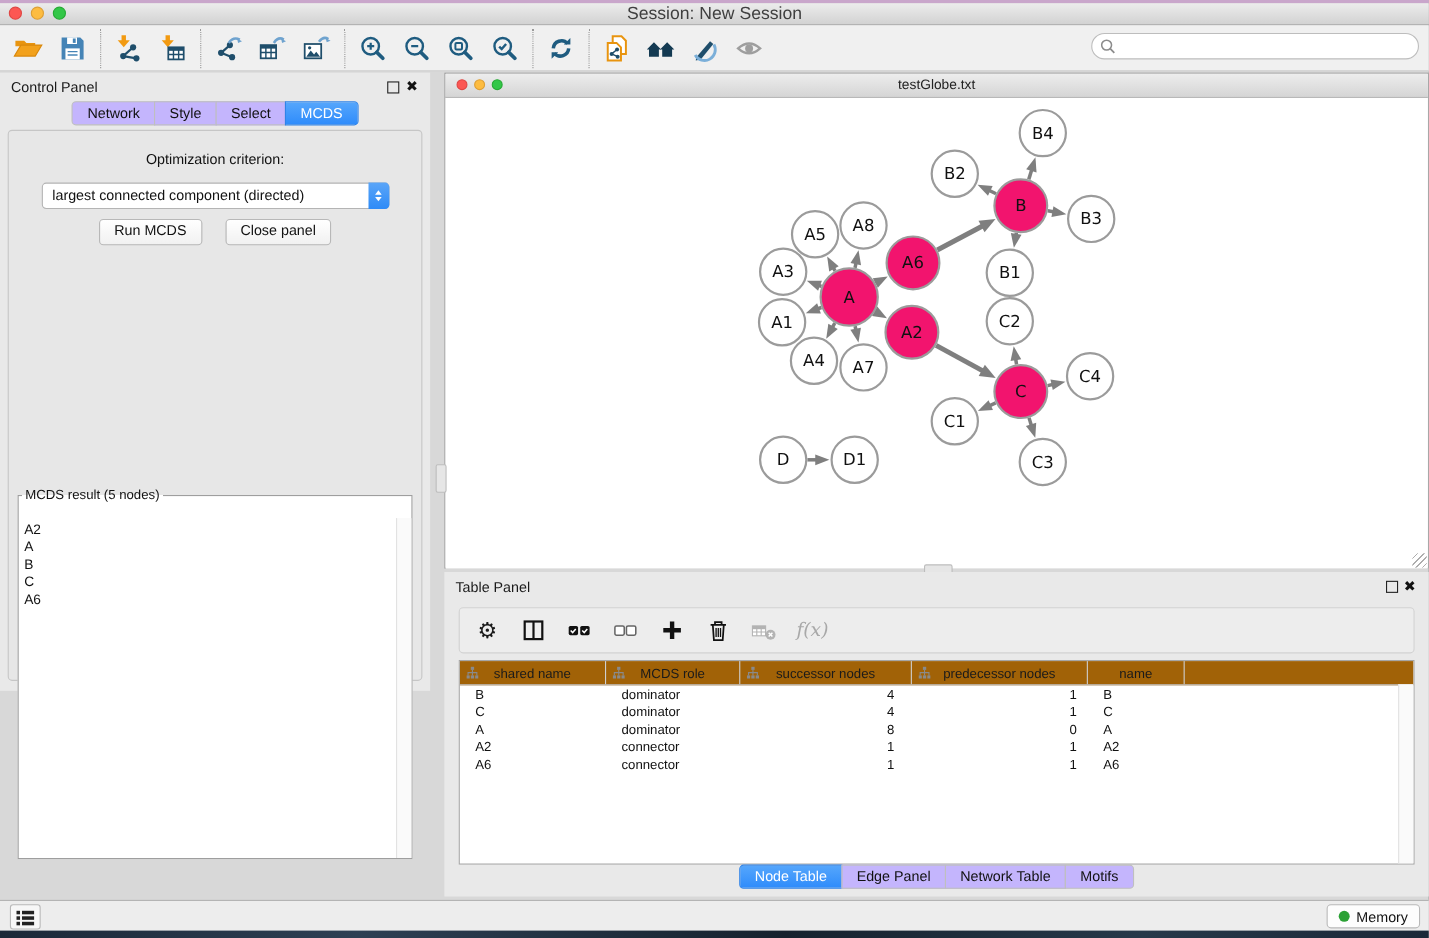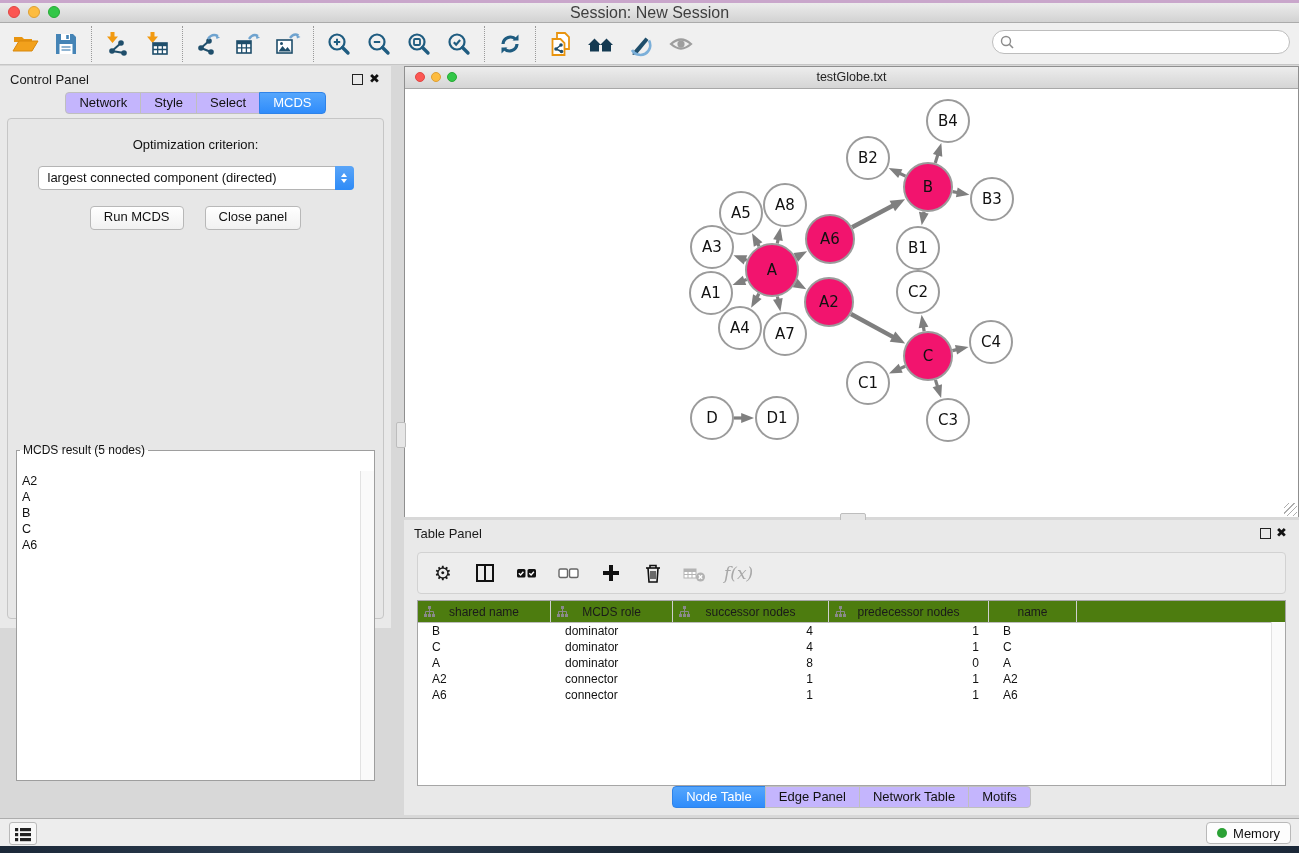--- a/index.html
+++ b/index.html
@@ -42,21 +42,21 @@
   .opt-label{text-align:center;font-size:13px;margin-top:18px;color:#111;}
   .select{position:relative;width:316px;height:24px;margin:14px auto 0;background:#fff;border:1px solid #B4B4B4;
           border-radius:4px;box-sizing:border-box;}
   .select .val{position:absolute;left:9px;top:3px;font-size:13px;color:#111;}
   .stepper{position:absolute;right:-1px;top:-1px;width:19px;height:24px;border-radius:0 4px 4px 0;
            background:linear-gradient(#5AA5F8,#2E8BF7);display:flex;flex-direction:column;align-items:center;justify-content:center;}
   .chev-up{width:0;height:0;border-left:3.5px solid transparent;border-right:3.5px solid transparent;
            border-bottom:4.5px solid #fff;margin-bottom:2px;}
   .chev-down{width:0;height:0;border-left:3.5px solid transparent;border-right:3.5px solid transparent;
              border-top:4.5px solid #fff;}
-  .btn-row{display:flex;justify-content:center;gap:21px;margin-top:16px;}
+  .btn-row{display:flex;justify-content:center;gap:21px;margin-top:9px;}
   .mac-btn{background:linear-gradient(#FFF,#F1F1F1);border:1px solid #B8B8B8;border-radius:4px;height:22px;
            line-height:20px;padding:0 13px;font-size:13px;color:#111;cursor:default;}
   fieldset.result{position:absolute;left:8px;right:8px;top:324px;height:336px;margin:0;padding:0;
                   background:#fff;border:1px solid #9E9E9E;}
   fieldset.result legend{font-size:12px;color:#111;padding:0 3px;margin-left:3px;}
   .result-list{position:absolute;left:0;top:14px;bottom:0;right:14px;overflow:hidden;padding:2px 0 0 5px;}
   .result-item{font-size:12.5px;line-height:16px;color:#111;}
   .result-scroll{position:absolute;right:0;top:14px;bottom:0;width:13px;background:#FAFAFA;border-left:1px solid #E2E2E2;}
   
   .net-window{position:absolute;left:404px;top:66px;width:895px;height:451px;background:#fff;
@@ -77,21 +77,21 @@
   
   .table-panel{position:absolute;left:404px;top:520px;width:895px;height:295px;background:#E9E9E9;}
   .tp-float{right:28px;} .tp-close{right:12px;}
   .tp-toolbar{position:absolute;left:13px;top:32px;width:869px;height:42px;background:#EDEDED;
               border:1px solid #D2D2D2;border-radius:4px;box-sizing:border-box;display:flex;align-items:center;gap:16px;padding-left:12px;}
   .tp-ico{width:26px;height:26px;display:flex;align-items:center;justify-content:center;}
   .u-ico{font-size:20px;color:#1A1A1A;font-family:"DejaVu Sans",sans-serif;line-height:22px;}
   .fx{font-family:"DejaVu Serif","Liberation Serif",serif;font-style:italic;font-size:17px;color:#A8A8A8;}
   .tbl{position:absolute;left:13px;top:80px;width:869px;height:186px;background:#fff;
        border:1px solid #A6A6A6;box-sizing:border-box;overflow:hidden;}
-  .tbl-head{display:flex;height:21px;background:#4d7c0f;border-bottom:1px solid #BDBDBD;}
+  .tbl-head{display:flex;height:21px;background:#a16207;border-bottom:1px solid #BDBDBD;}
   .th{position:relative;display:flex;align-items:center;justify-content:center;font-size:12px;color:#1A1A1A;
       border-right:1px solid #CFCFCF;box-sizing:border-box;}
   .th .hier{position:absolute;left:6px;top:5px;}
   .th.fill{flex:1;border-right:none;}
   .tr{display:flex;height:16px;}
   .td{font-size:12px;color:#111;box-sizing:border-box;line-height:16px;white-space:nowrap;overflow:hidden;}
   .c0{width:133px;} .c1{width:122px;} .c2{width:156px;} .c3{width:160px;} .c4{width:88px;}
   .td.c0,.td.c1,.td.c4{padding-left:14px;text-align:left;}
   .td.c2{padding-right:16px;text-align:right;}
   .td.c3{padding-right:10px;text-align:right;}

